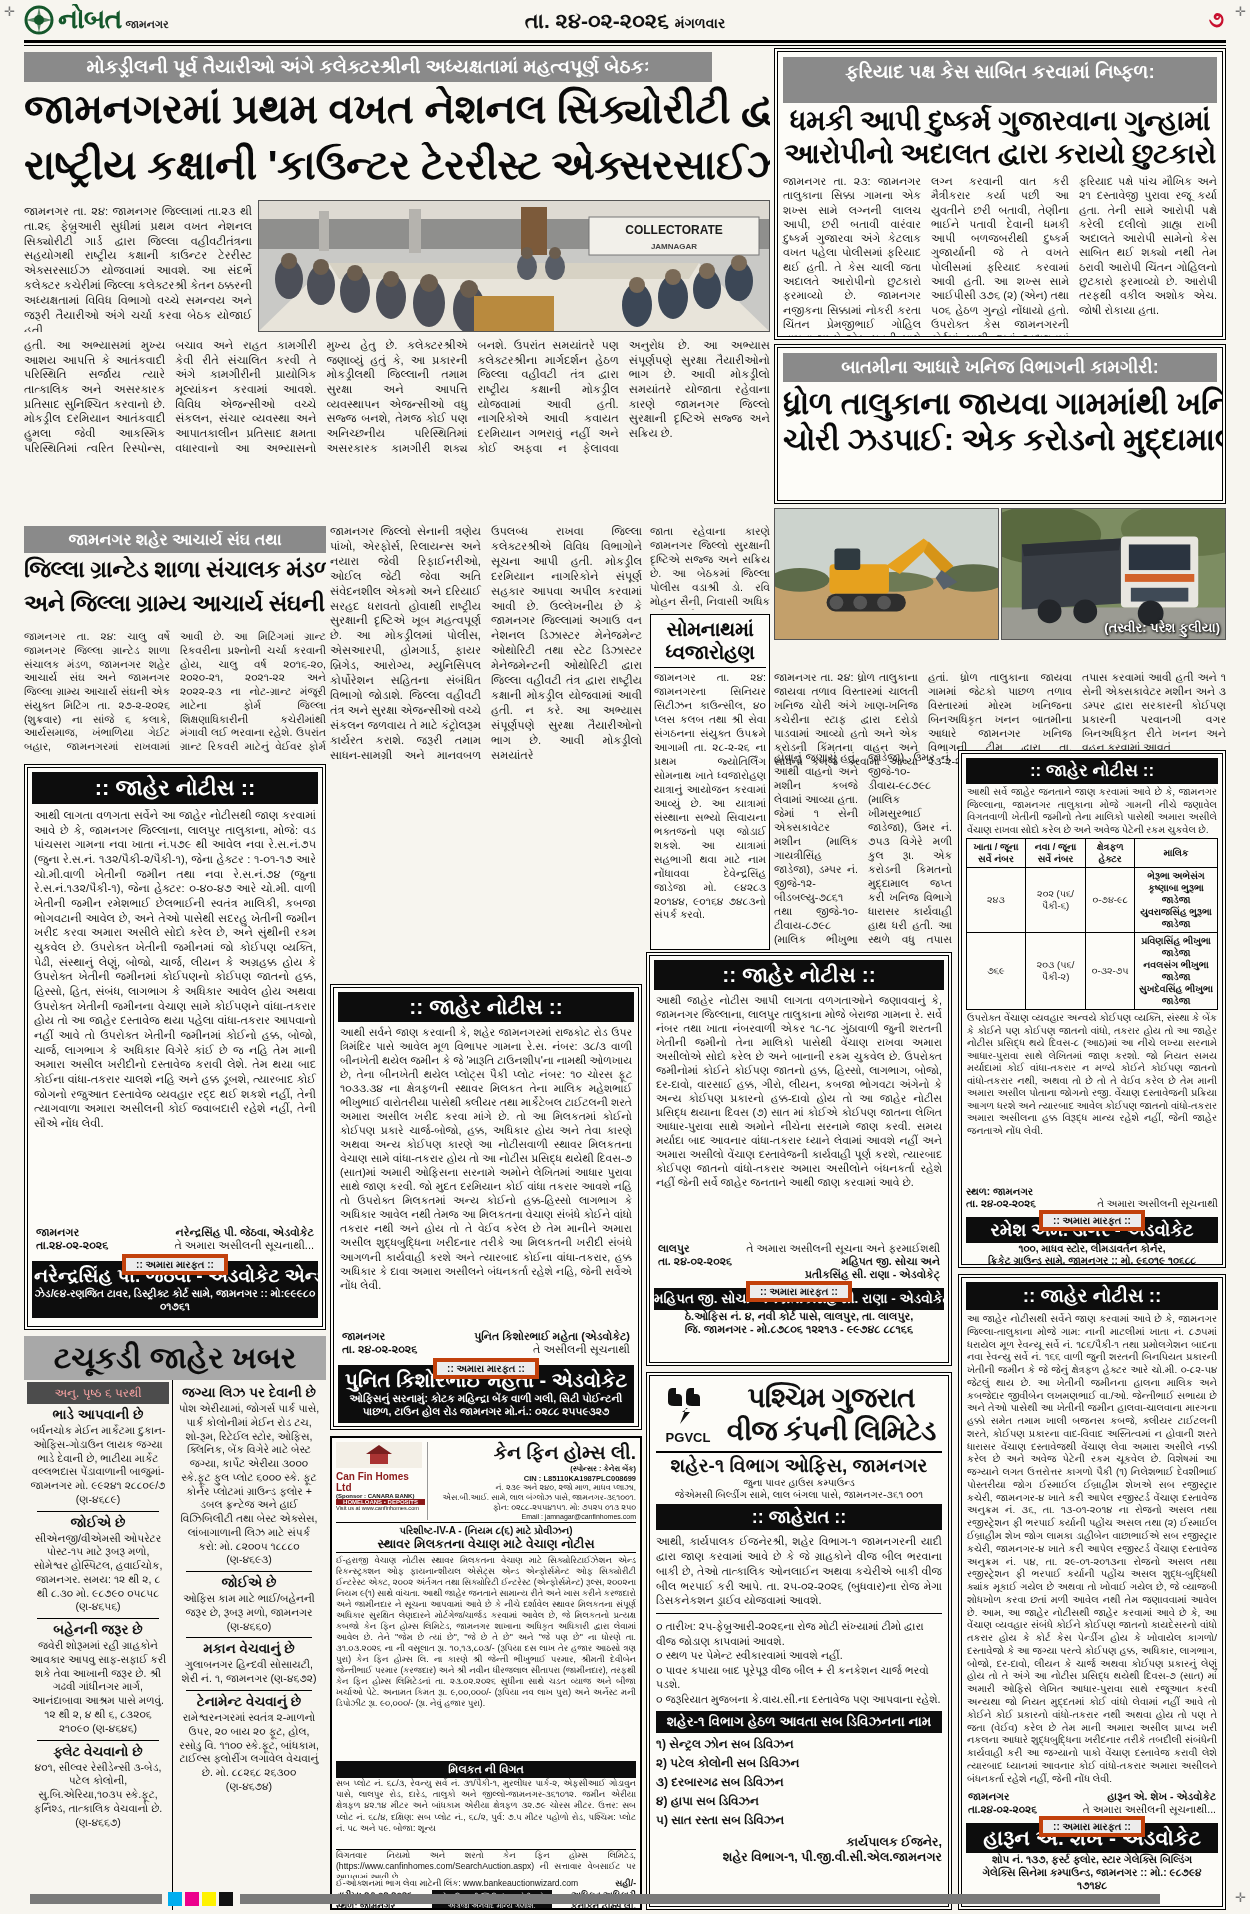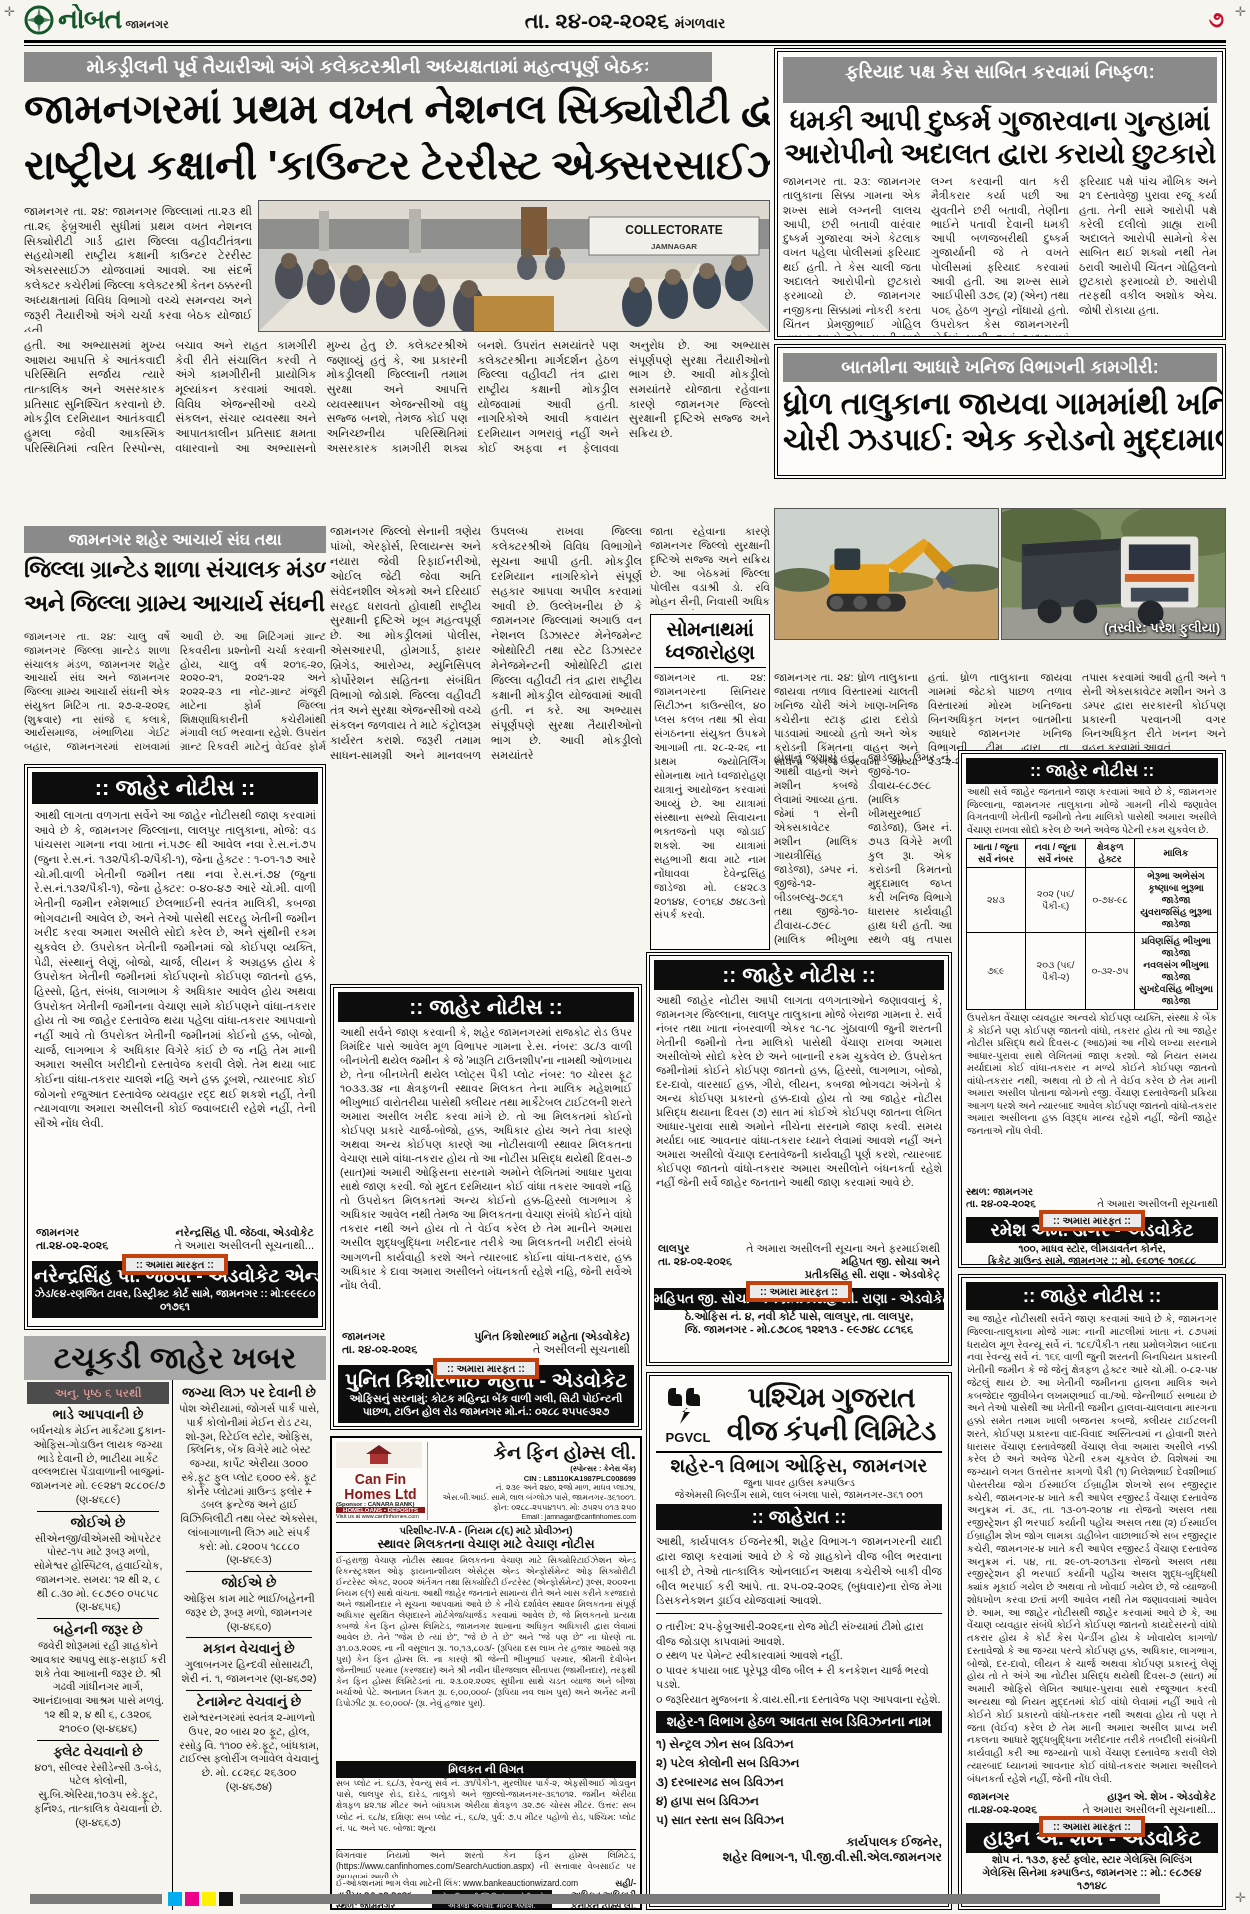--- a/index.html
+++ b/index.html
@@ -173,21 +173,21 @@
   </div>
 </div>
 
 <div class="box dbl" style="left:774px;top:48px;width:452px;height:292px;padding:5px;">
   <div class="k" style="height:46px;font-size:19px;line-height:30px;">ફરિયાદ પક્ષ કેસ સાબિત કરવામાં નિષ્ફળ:</div>
   <div class="headline c nowrap" style="font-size:28px;margin-top:2px;">ધમકી આપી દુષ્કર્મ ગુજારવાના ગુન્હામાં</div>
   <div class="headline c nowrap" style="font-size:28px;">આરોપીનો અદાલત દ્વારા કરાયો છુટકારો</div>
   <div class="j cols3" style="font-size:11px;line-height:1.3;height:178px;margin-top:3px;">જામનગર તા. ૨૩: જામનગર તાલુકાના સિક્કા ગામના એક શખ્સ સામે લગ્નની લાલચ આપી, છરી બતાવી વારંવાર દુષ્કર્મ ગુજારવા અંગે કેટલાક વખત પહેલા પોલીસમાં ફરિયાદ થઈ હતી. તે કેસ ચાલી જતા અદાલતે આરોપીનો છુટકારો ફરમાવ્યો છે. જામનગર નજીકના સિક્કામાં નોકરી કરતા ચિંતન પ્રેમજીભાઈ ગોહિલ નામના શખ્સે એક યુવતી સાથે લગ્ન કરવાની વાત કરી મૈત્રીકરાર કર્યા પછી આ યુવતીને છરી બતાવી, તેણીના ભાઈને પતાવી દેવાની ધમકી આપી બળજબરીથી દુષ્કર્મ ગુજાર્યાની જે તે વખતે પોલીસમાં ફરિયાદ કરવામાં આવી હતી. આ શખ્સ સામે આઈપીસી ૩૭૬ (૨) (એન) તથા ૫૦૬ હેઠળ ગુન્હો નોંધાયો હતો. ઉપરોક્ત કેસ જામનગરની કોર્ટમાં ચાલી જતાં અદાલતમાં ફરિયાદ પક્ષે પાંચ મૌખિક અને ૨૧ દસ્તાવેજી પુરાવા રજૂ કર્યા હતા. તેની સામે આરોપી પક્ષે કરેલી દલીલો ગ્રાહ્ય રાખી અદાલતે આરોપી સામેનો કેસ સાબિત થઈ શક્યો નથી તેમ ઠરાવી આરોપી ચિંતન ગોહિલનો છુટકારો ફરમાવ્યો છે. આરોપી તરફથી વકીલ અશોક એચ. જોષી રોકાયા હતા.</div>
 </div>
 
-<div class="box dbl" style="left:774px;top:344px;width:452px;height:135px;padding:5px;">
+<div class="box dbl" style="left:774px;top:344px;width:452px;height:160px;padding:5px;">
   <div class="k" style="height:29px;font-size:18px;line-height:29px;">બાતમીના આધારે ખનિજ વિભાગની કામગીરી:</div>
   <div class="headline c nowrap" style="font-size:31px;margin-top:4px;">ધ્રોળ તાલુકાના જાયવા ગામમાંથી ખનિજ</div>
   <div class="headline c nowrap" style="font-size:31px;">ચોરી ઝડપાઈ: એક કરોડનો મુદ્દામાલ જપ્ત</div>
 </div>
 
 <div class="box" style="left:774px;top:508px;width:452px;height:132px;">
   <svg width="225" height="132" viewBox="0 0 225 132" preserveAspectRatio="none" style="position:absolute;left:0;top:0;border:1px solid #555;">
     <rect width="225" height="132" fill="#ccd3cd"></rect>
     <rect y="70" width="225" height="62" fill="#c3a06b"></rect>
     <ellipse cx="25" cy="72" rx="30" ry="12" fill="#5d6b4a"></ellipse>
@@ -252,21 +252,21 @@
 </div>
 
 <div class="box thin" style="left:330px;top:1436px;width:312px;height:474px;padding:4px;">
   <div style="display:flex;border-bottom:1px solid #000;padding-bottom:2px;">
     <div style="width:92px;border-right:1px solid #999;padding-right:2px;">
       <svg width="86" height="26" viewBox="0 0 86 26">
         <rect width="86" height="26" fill="#f3efe6"></rect>
         <path d="M30 12 L43 3 L56 12 Z" fill="#7a1f1f"></path>
         <rect x="34" y="12" width="18" height="10" fill="#a33"></rect>
       </svg>
-      <div style="font-size:14px;font-weight:700;color:#8b1a1a;line-height:1.05;text-align:center;">Can Fin Homes Ltd</div>
+      <div style="font-size:10px;font-weight:700;color:#8b1a1a;line-height:1.05;">Can Fin Homes Ltd</div>
       <div style="font-size:6px;font-weight:700;">(Sponsor : CANARA BANK)</div>
       <div style="font-size:6px;font-weight:700;background:#8b1a1a;color:#fff;text-align:center;">HOMELOANS • DEPOSITS</div>
       <div style="font-size:5.6px;">Visit us at www.canfinhomes.com</div>
     </div>
     <div style="flex:1;text-align:right;padding-left:3px;">
       <div style="font-size:19px;font-weight:700;">કેન ફિન હોમ્સ લી.</div>
       <div style="font-size:7.5px;font-weight:700;">(સ્પોન્સર : કેનેરા બેંક)</div>
       <div style="font-size:7.5px;font-weight:700;">CIN : L85110KA1987PLC008699</div>
       <div style="font-size:8px;">નં. ૨૩૯ અને ૨૪૦, ૨જો માળ, માધવ પ્લાઝા,</div>
       <div style="font-size:8px;">એસ.બી.આઈ. સામે, લાલ બંગ્લોઝ પાસે, જામનગર-૩૬૧૦૦૧.</div>

